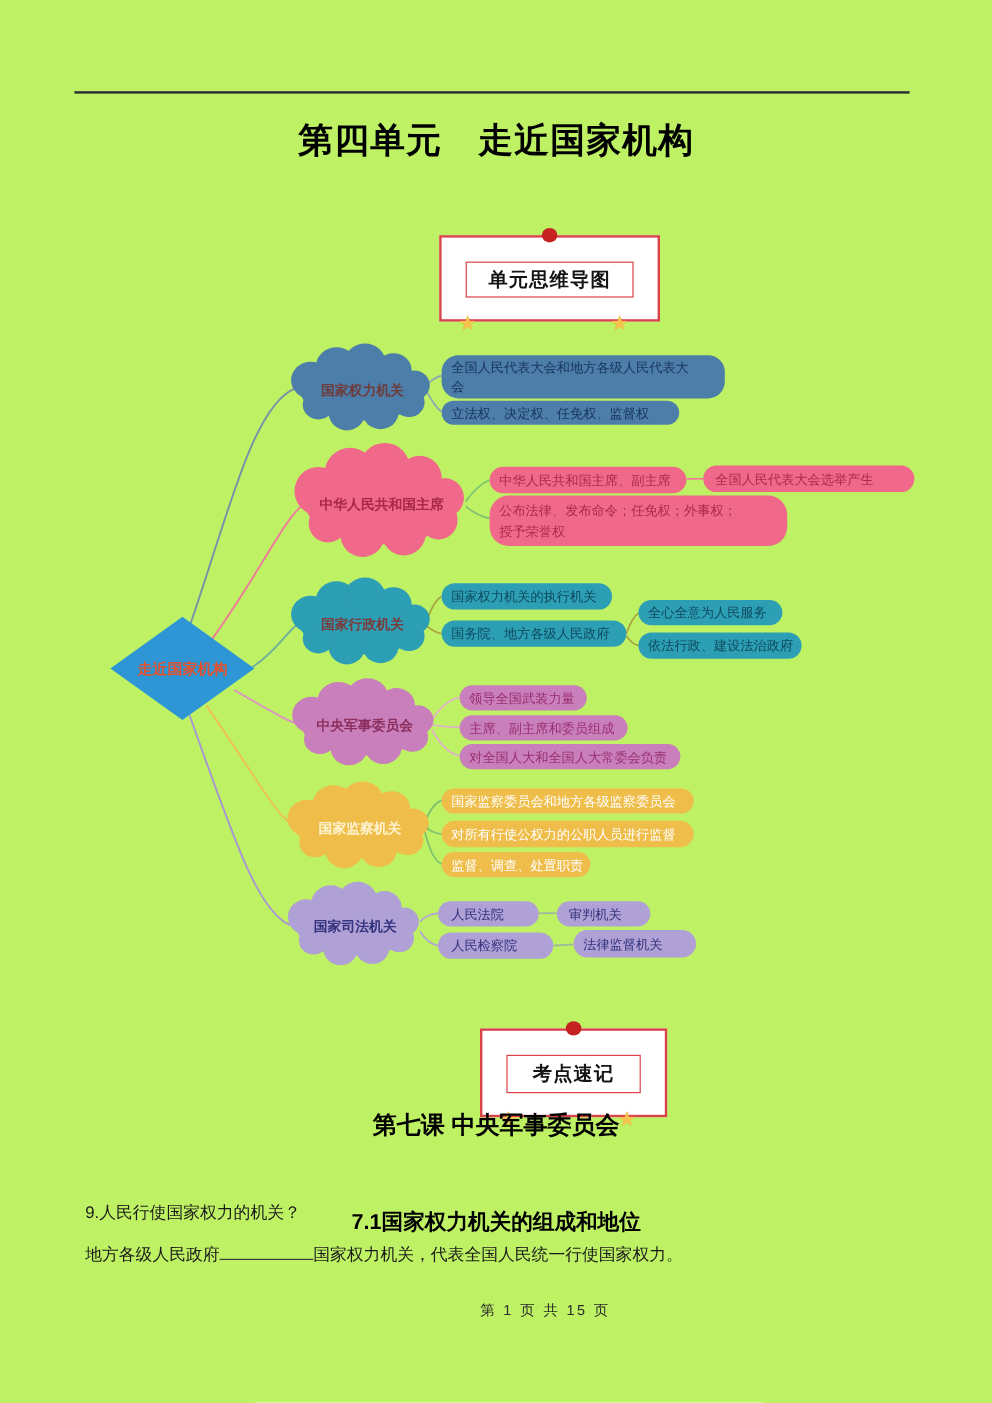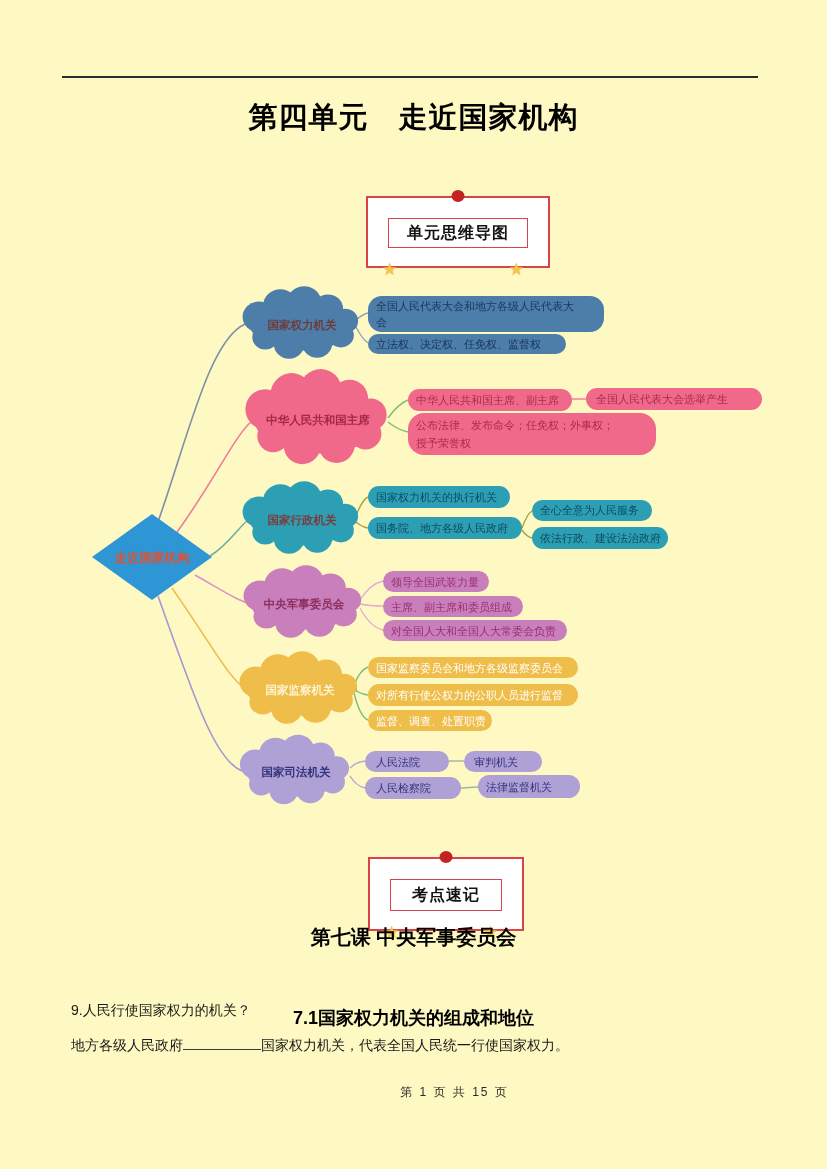--- a/index.html
+++ b/index.html
@@ -1,20 +1,20 @@
 <!DOCTYPE html>
 <html><head>
 <meta charset="utf-8">
 <style>
   html,body{margin:0;padding:0;background:#ffffff;}
   .page{
     position:relative;
     width:827px;height:1169px;
     margin:0 auto;
-    background:#fef9c3;
+    background:#bef264;
     font-family:"Liberation Sans","DejaVu Sans",sans-serif;
     overflow:hidden;
   }
   .top-rule{
     position:absolute;left:62px;top:76px;width:696px;height:0;
     border-top:2px solid #2b2b33;
   }
   .doc-title{
     position:absolute;left:0;top:98px;width:827px;
     text-align:center;font-size:29px;font-weight:700;color:#000;
@@ -40,21 +40,21 @@
     background:#c62222;
   }
   .badge .star{
     position:absolute;bottom:-12px;
     font-size:17px;color:#f6c44e;line-height:1;
     text-shadow:0 0 1px #e8a93c;
   }
   .badge .star.left{left:14px;}
   .badge .star.right{right:24px;}
   #badge-mindmap{left:366px;top:196px;width:140px;height:28px;}
-  #badge-keypoints{left:368px;top:857px;width:112px;height:30px;}
+  #badge-keypoints{left:400px;top:857px;width:112px;height:30px;}
 
   
   .mindmap-svg{position:absolute;left:0;top:0;width:827px;height:1169px;}
   .mindmap-svg text{font-family:"Liberation Sans","DejaVu Sans",sans-serif;}
   .pill-text{font-size:11px;}
   .cloud-label{font-size:11.5px;font-weight:700;text-anchor:middle;}
   .root-label{font-size:12.5px;font-weight:700;text-anchor:middle;}
 
   
   .lesson-title{

